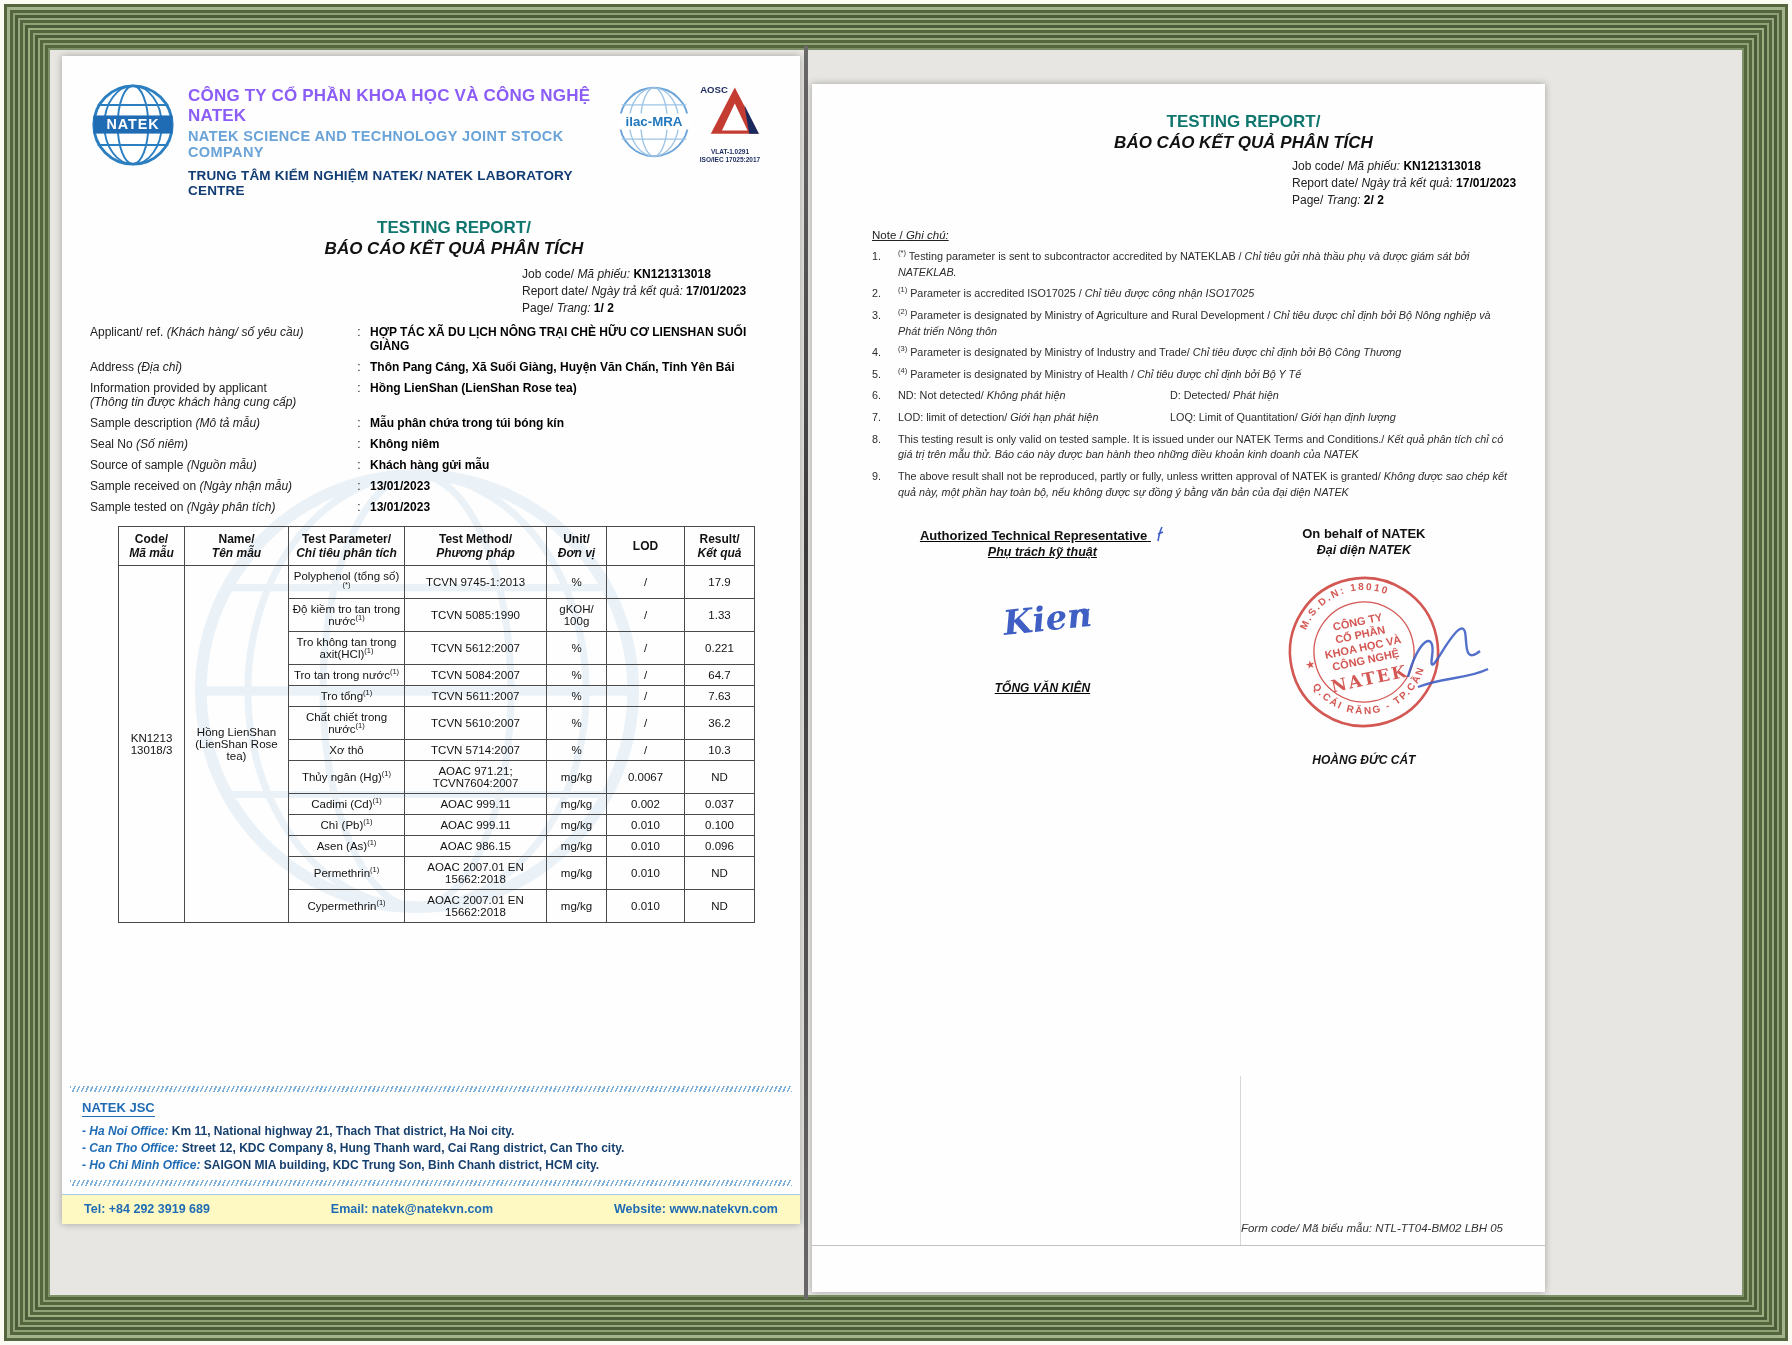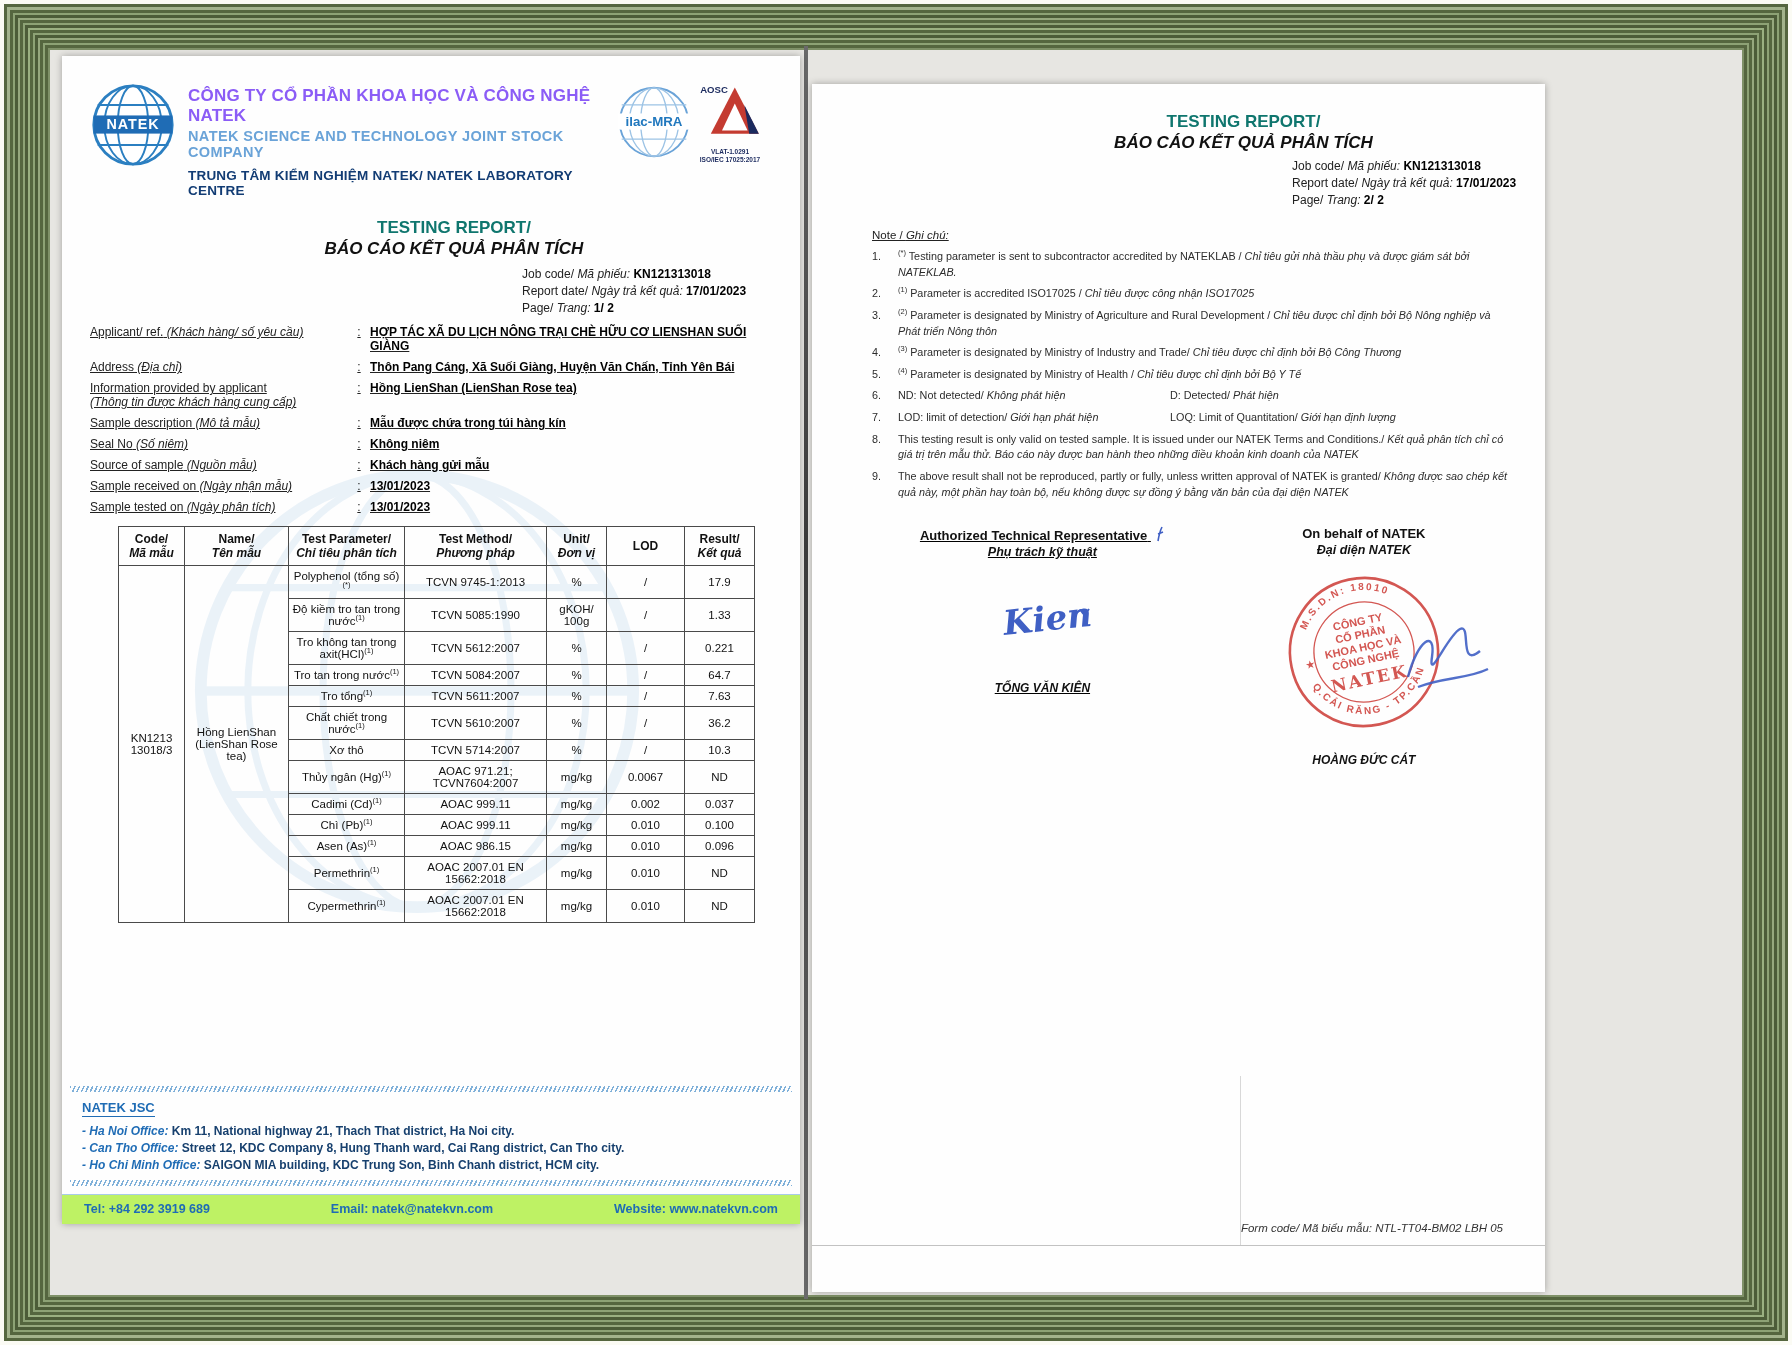--- a/index.html
+++ b/index.html
@@ -31,39 +31,39 @@
   .title1{font-weight:bold;font-size:17px;color:#0f766e;}
   .title2{font-weight:bold;font-style:italic;font-size:17px;color:#111;margin-top:1px;}
 
   .meta-blk{margin-top:8px;margin-left:432px;font-size:12px;color:#111;}
   .meta-row{margin-top:3px;white-space:nowrap;}
   .m-en{color:#222;}
   .m-vi{font-style:italic;color:#222;}
   .m-val{font-weight:bold;color:#000;}
 
   .fields{margin-top:10px;font-size:12px;color:#222;}
-  .field-row{display:flex;margin-top:7px;align-items:flex-start;text-decoration:underline;}
+  .field-row{display:flex;margin-top:7px;align-items:flex-start;}
   .f-label{width:258px;flex:none;}
   .f-vi{font-style:italic;}
   .f-colon{width:22px;flex:none;text-align:center;}
   .f-value{flex:1;font-weight:bold;color:#000000;}
 
   table.results{border-collapse:collapse;margin-top:12px;margin-left:28px;width:636px;table-layout:fixed;font-size:11.5px;color:#111;position:relative;z-index:2;background:transparent;}
   table.results th,table.results td{border:1px solid #4a4a4a;text-align:center;vertical-align:middle;padding:4px 3px;}
   table.results th{font-weight:bold;font-size:12px;padding:5px 2px;}
   .th-vi{font-style:italic;font-weight:bold;display:block;}
   td.code-cell,td.name-cell{font-size:11.5px;}
   sup.p{font-size:7.5px;vertical-align:super;line-height:0;}
 
   .p1-footer{position:absolute;left:0;right:0;bottom:0;}
   .hatch{height:6px;margin:0 8px;background:repeating-linear-gradient(115deg,#7fb0d9 0 1.5px,rgba(255,255,255,0) 1.5px 4px);}
   .njsc{color:#1f6cb5;font-weight:bold;font-size:13px;margin:8px 0 4px 20px;display:inline-block;border-bottom:1.5px solid #1f6cb5;padding-bottom:1px;}
   .office{font-size:12px;margin:3px 0 0 20px;color:#17406e;font-weight:bold;}
   .office .olab{color:#1f6cb5;font-style:italic;}
-  .telbar{margin-top:8px;background:#bef264;display:flex;justify-content:space-between;padding:7px 22px 8px 22px;font-size:12.5px;font-weight:bold;color:#1f6cb5;border-top:1px solid #a9cbe8;}
+  .telbar{margin-top:8px;background:#fef9c3;display:flex;justify-content:space-between;padding:7px 22px 8px 22px;font-size:12.5px;font-weight:bold;color:#1f6cb5;border-top:1px solid #a9cbe8;}
 
   .wm{position:absolute;left:120px;top:400px;opacity:.09;z-index:0;}
 
   
   .p2-body{position:relative;height:100%;box-sizing:border-box;padding:28px 30px 0 60px;}
   .p2-title{text-align:center;padding-left:100px;}
   .p2-meta{margin-top:6px;margin-left:420px;font-size:12px;}
   .note-head{margin-top:22px;font-size:11.5px;color:#222;text-decoration:underline;}
   .note-head .nv{font-style:italic;}
   .notes{margin-top:8px;font-size:10.8px;color:#2c2c2c;}
@@ -170,21 +170,21 @@
               <div class="f-value">Thôn Pang Cáng, Xã Suối Giàng, Huyện Văn Chấn, Tỉnh Yên Bái</div>
             </div>
             <div class="field-row">
               <div class="f-label"><span class="f-en">Information provided by applicant</span><span class="f-vi" style="display: block;"> (Thông tin được khách hàng cung cấp)</span></div>
               <div class="f-colon">:</div>
               <div class="f-value">Hồng LienShan (LienShan Rose tea)</div>
             </div>
             <div class="field-row">
               <div class="f-label"><span class="f-en">Sample description</span><span class="f-vi"> (Mô tả mẫu)</span></div>
               <div class="f-colon">:</div>
-              <div class="f-value">Mẫu được chứa trong túi hàng kín</div>
+              <div class="f-value">Mẫu phân chứa trong túi bóng kín</div>
             </div>
             <div class="field-row">
               <div class="f-label"><span class="f-en">Seal No</span><span class="f-vi"> (Số niêm)</span></div>
               <div class="f-colon">:</div>
               <div class="f-value">Không niêm</div>
             </div>
             <div class="field-row">
               <div class="f-label"><span class="f-en">Source of sample</span><span class="f-vi"> (Nguồn mẫu)</span></div>
               <div class="f-colon">:</div>
               <div class="f-value">Khách hàng gửi mẫu</div>

